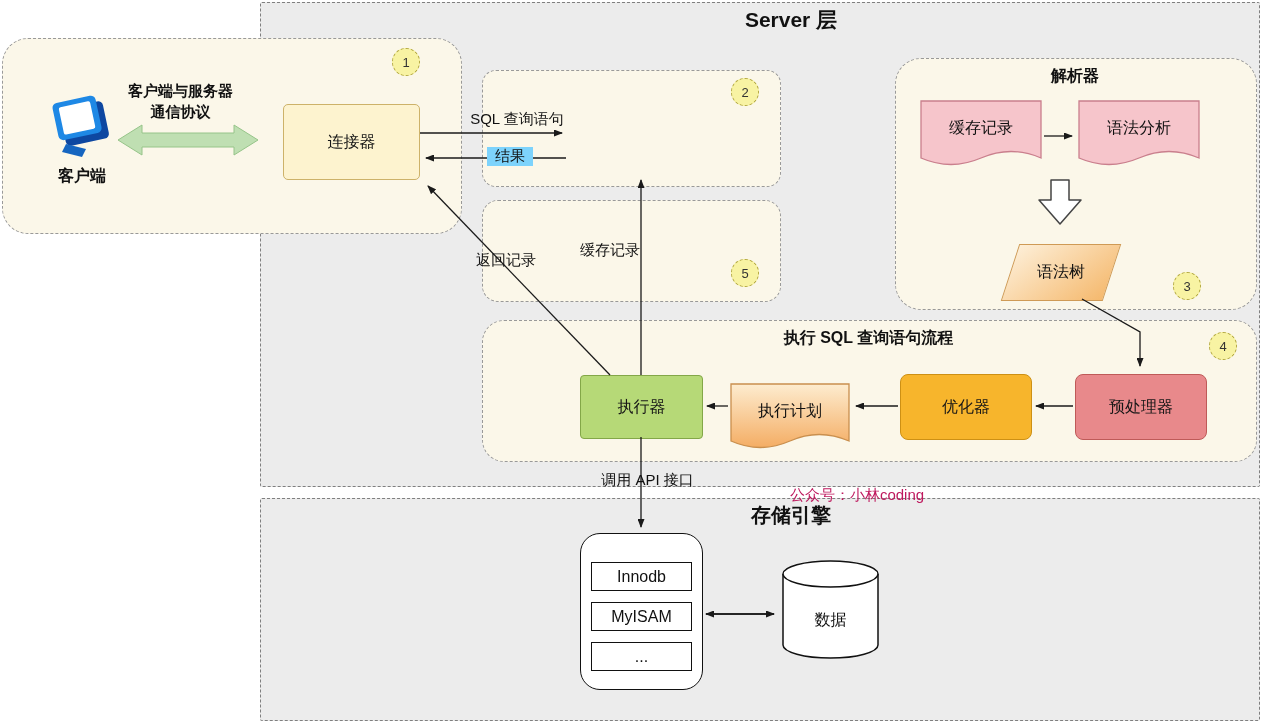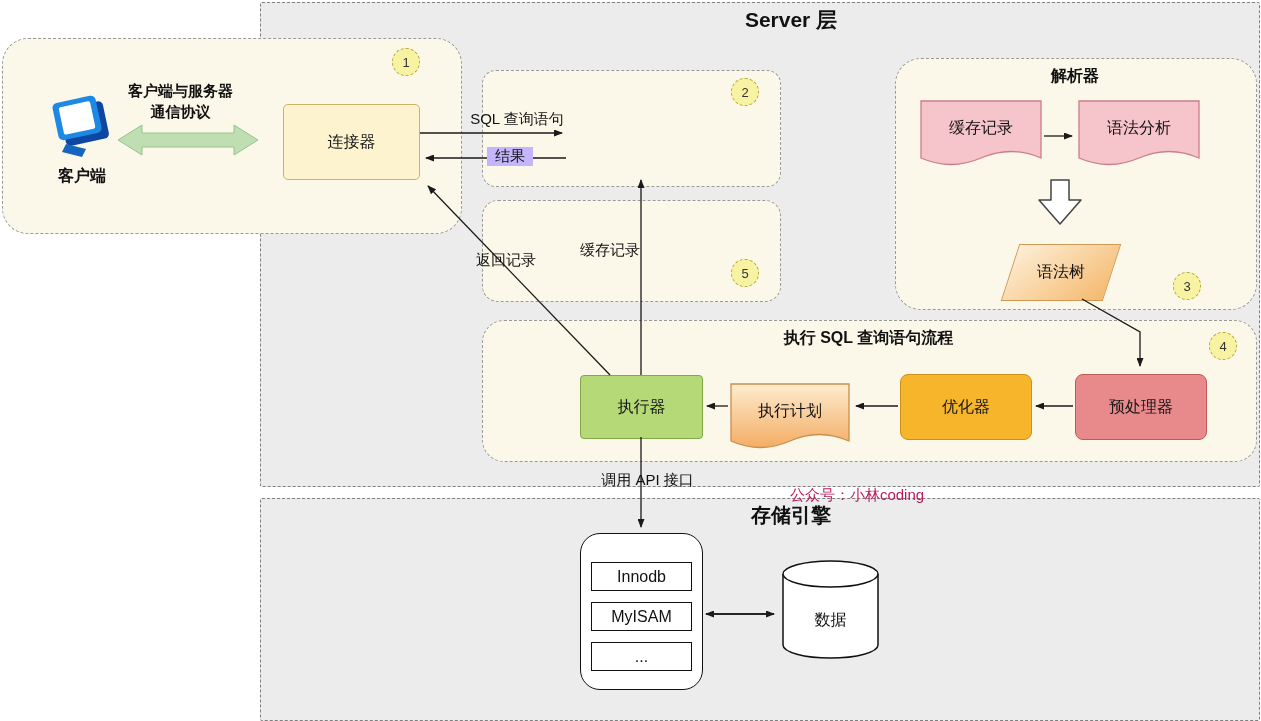--- a/index.html
+++ b/index.html
@@ -163,18 +163,18 @@
 
     <line x1="610" y1="375" x2="428" y2="186" stroke="#1a1a1a" stroke-width="1.3" marker-end="url(#arr)"></line>
 
     <line x1="641" y1="437" x2="641" y2="527" stroke="#1a1a1a" stroke-width="1.3" marker-end="url(#arr)"></line>
 
     <line x1="706" y1="614" x2="774" y2="614" stroke="#1a1a1a" stroke-width="1.3" marker-end="url(#arr)"></line>
     <line x1="774" y1="614" x2="706" y2="614" stroke="#1a1a1a" stroke-width="1.3" marker-end="url(#arr)"></line>
   </svg>
 
   <div class="abs edge-label" style="left:462px;top:110px;width:110px;">SQL 查询语句</div>
-  <div class="abs edge-label" style="left:487px;top:147px;width:46px;background:#c4b5fd;text-align:center;">结果</div>
+  <div class="abs edge-label" style="left:487px;top:147px;width:46px;background:#7dd3fc;text-align:center;">结果</div>
   <div class="abs edge-label" style="left:468px;top:251px;width:76px;">返回记录</div>
   <div class="abs edge-label" style="left:590px;top:471px;width:115px;">调用 API 接口</div>
   <div class="abs edge-label" style="left:772px;top:486px;width:170px;color:#be185d;">公众号：小林coding</div>
 
 </div>
 
 </body></html>

